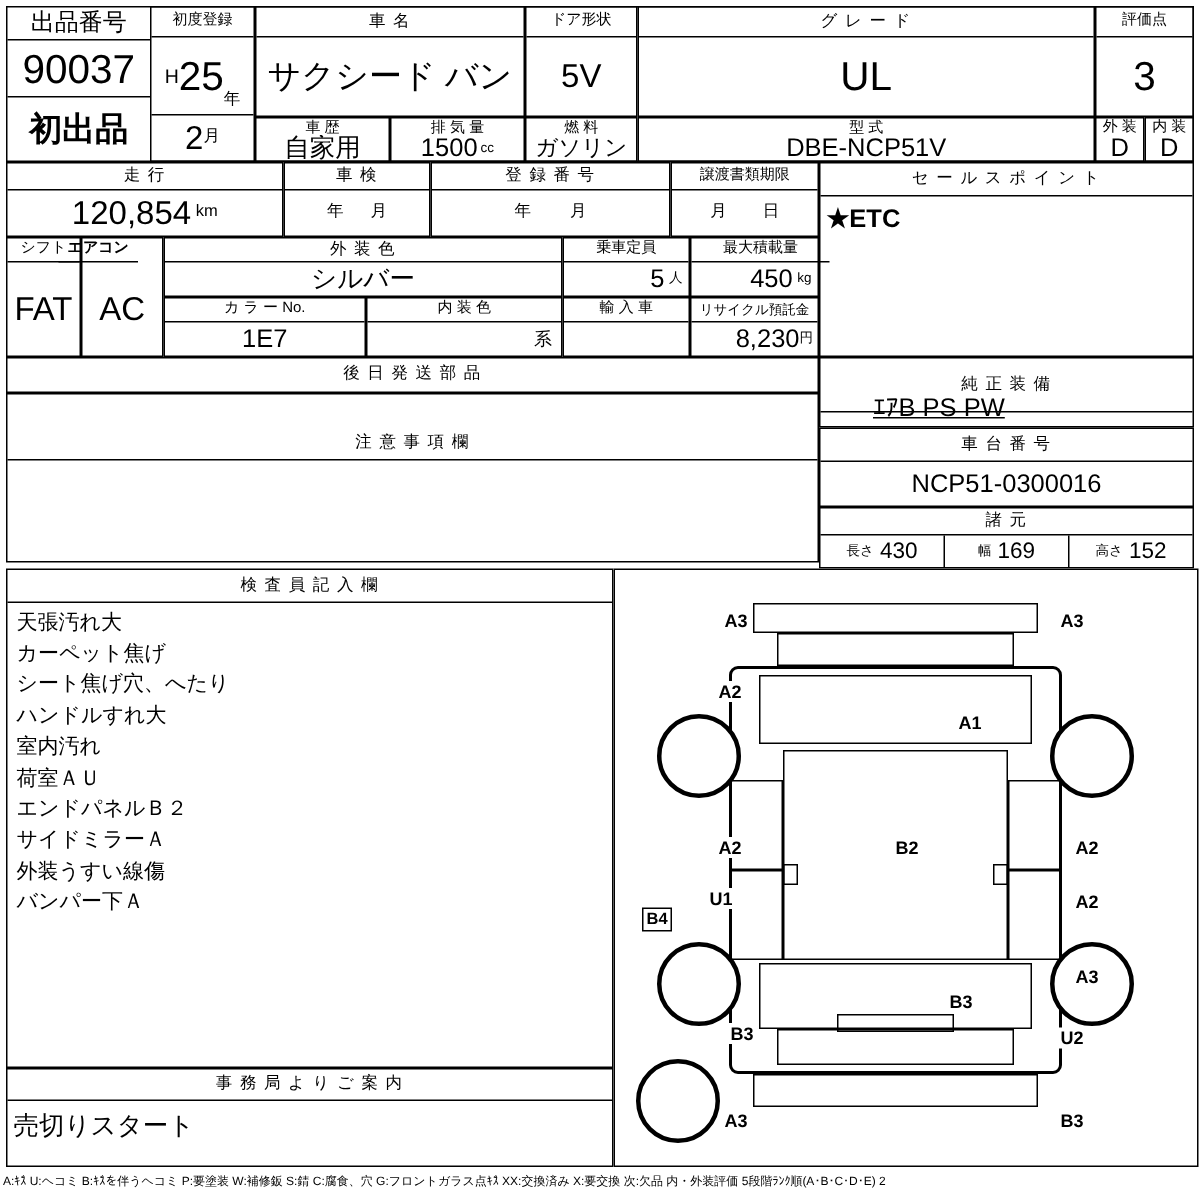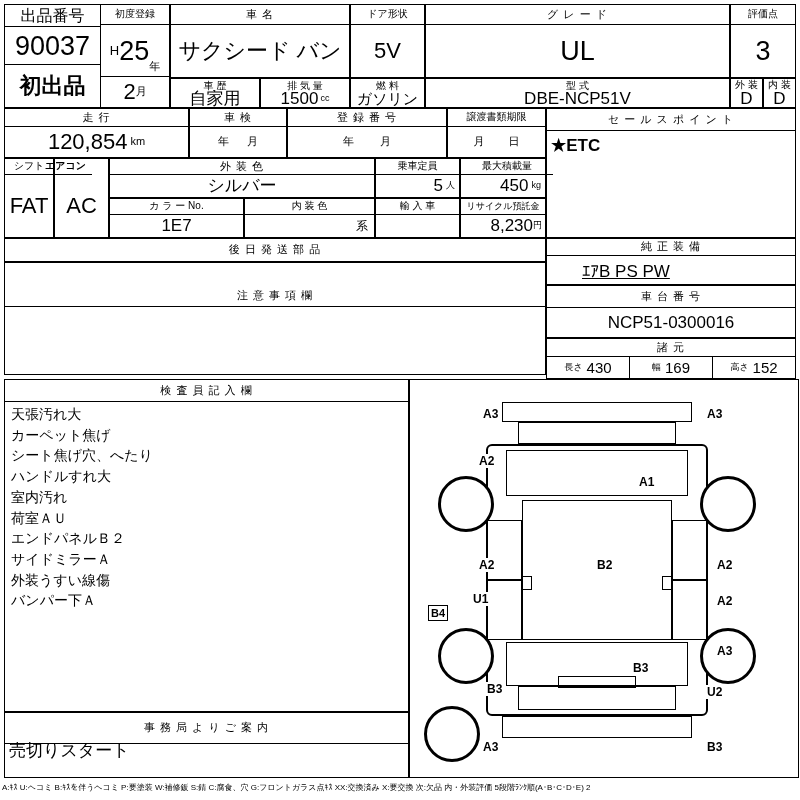--- a/index.html
+++ b/index.html
@@ -222,21 +222,21 @@
   <div class="cell lbl-s bb" style="left:461px; top:199px; width:84px; height:16px; font-size:9px;">リサイクル預託金</div>
   <div class="cell" style="left:461px; top:215px; width:84px; height:22px; justify-content:flex-end; padding-right:3px;">
     <span class="val">8,230</span>
       <span class="sub">円</span>
   </div>
 
   <div class="bx" style="left:4px; top:238px; width:542px; height:24px;"></div>
   <div class="cell lbl" style="left:5px; top:239px; width:540px; height:22px;">後 日 発 送 部 品</div>
 
   <div class="bx" style="left:546px; top:238px; width:250px; height:47px;"></div>
-  <div class="cell lbl bb" style="left:547px; top:239px; width:248px; height:17px;">純 正 装 備</div>
+  <div class="cell lbl bb" style="left:547px; top:239px; width:248px; height:36px;">純 正 装 備</div>
   <div class="cell val left" style="left:578px; top:259px; width:248px; height:25px;text-decoration:underline;">ｴｱB PS PW</div>
 
   <div class="bx" style="left:4px; top:262px; width:542px; height:113px;"></div>
   <div class="cell lbl bb" style="left:5px; top:285px; width:540px; height:22px;">注 意 事 項 欄</div>
 
   <div class="bx" style="left:546px; top:285px; width:250px; height:53px;"></div>
   <div class="cell lbl bb" style="left:547px; top:286px; width:248px; height:22px;">車 台 番 号</div>
   <div class="cell val" style="left:547px; top:308px; width:248px; height:29px;">NCP51-0300016</div>
 
   <div class="bx" style="left:546px; top:338px; width:250px; height:41px;"></div>
@@ -263,21 +263,21 @@
     <div class="insp-line">ハンドルすれ大</div>
     <div class="insp-line">室内汚れ</div>
     <div class="insp-line">荷室ＡＵ</div>
     <div class="insp-line">エンドパネルＢ２</div>
     <div class="insp-line">サイドミラーＡ</div>
     <div class="insp-line">外装うすい線傷</div>
     <div class="insp-line">バンパー下Ａ</div>
   </div>
 
   <div class="bx" style="left:4px; top:712px; width:405px; height:66px;"></div>
-  <div class="cell lbl bb" style="left:5px; top:713px; width:403px; height:31px;">事 務 局 よ り ご 案 内</div>
+  <div class="cell lbl bb" style="left:5px; top:713px; width:403px; height:21px;">事 務 局 よ り ご 案 内</div>
   <div class="cell val left" style="left:5px; top:737px; width:403px; height:28px;">売切りスタート</div>
 
   <div id="diagram">
 
     <div class="dg thin" style="left:92px; top:22px; width:190px; height:20px;"></div>
     <div class="dg thin" style="left:108px; top:42px; width:158px; height:22px;"></div>
 
     <div class="dg outline" style="left:76px; top:64px; width:222px; height:272px; border-radius:6px;"></div>
 
     <div class="dg thin" style="left:96px; top:70px; width:182px; height:46px;"></div>

